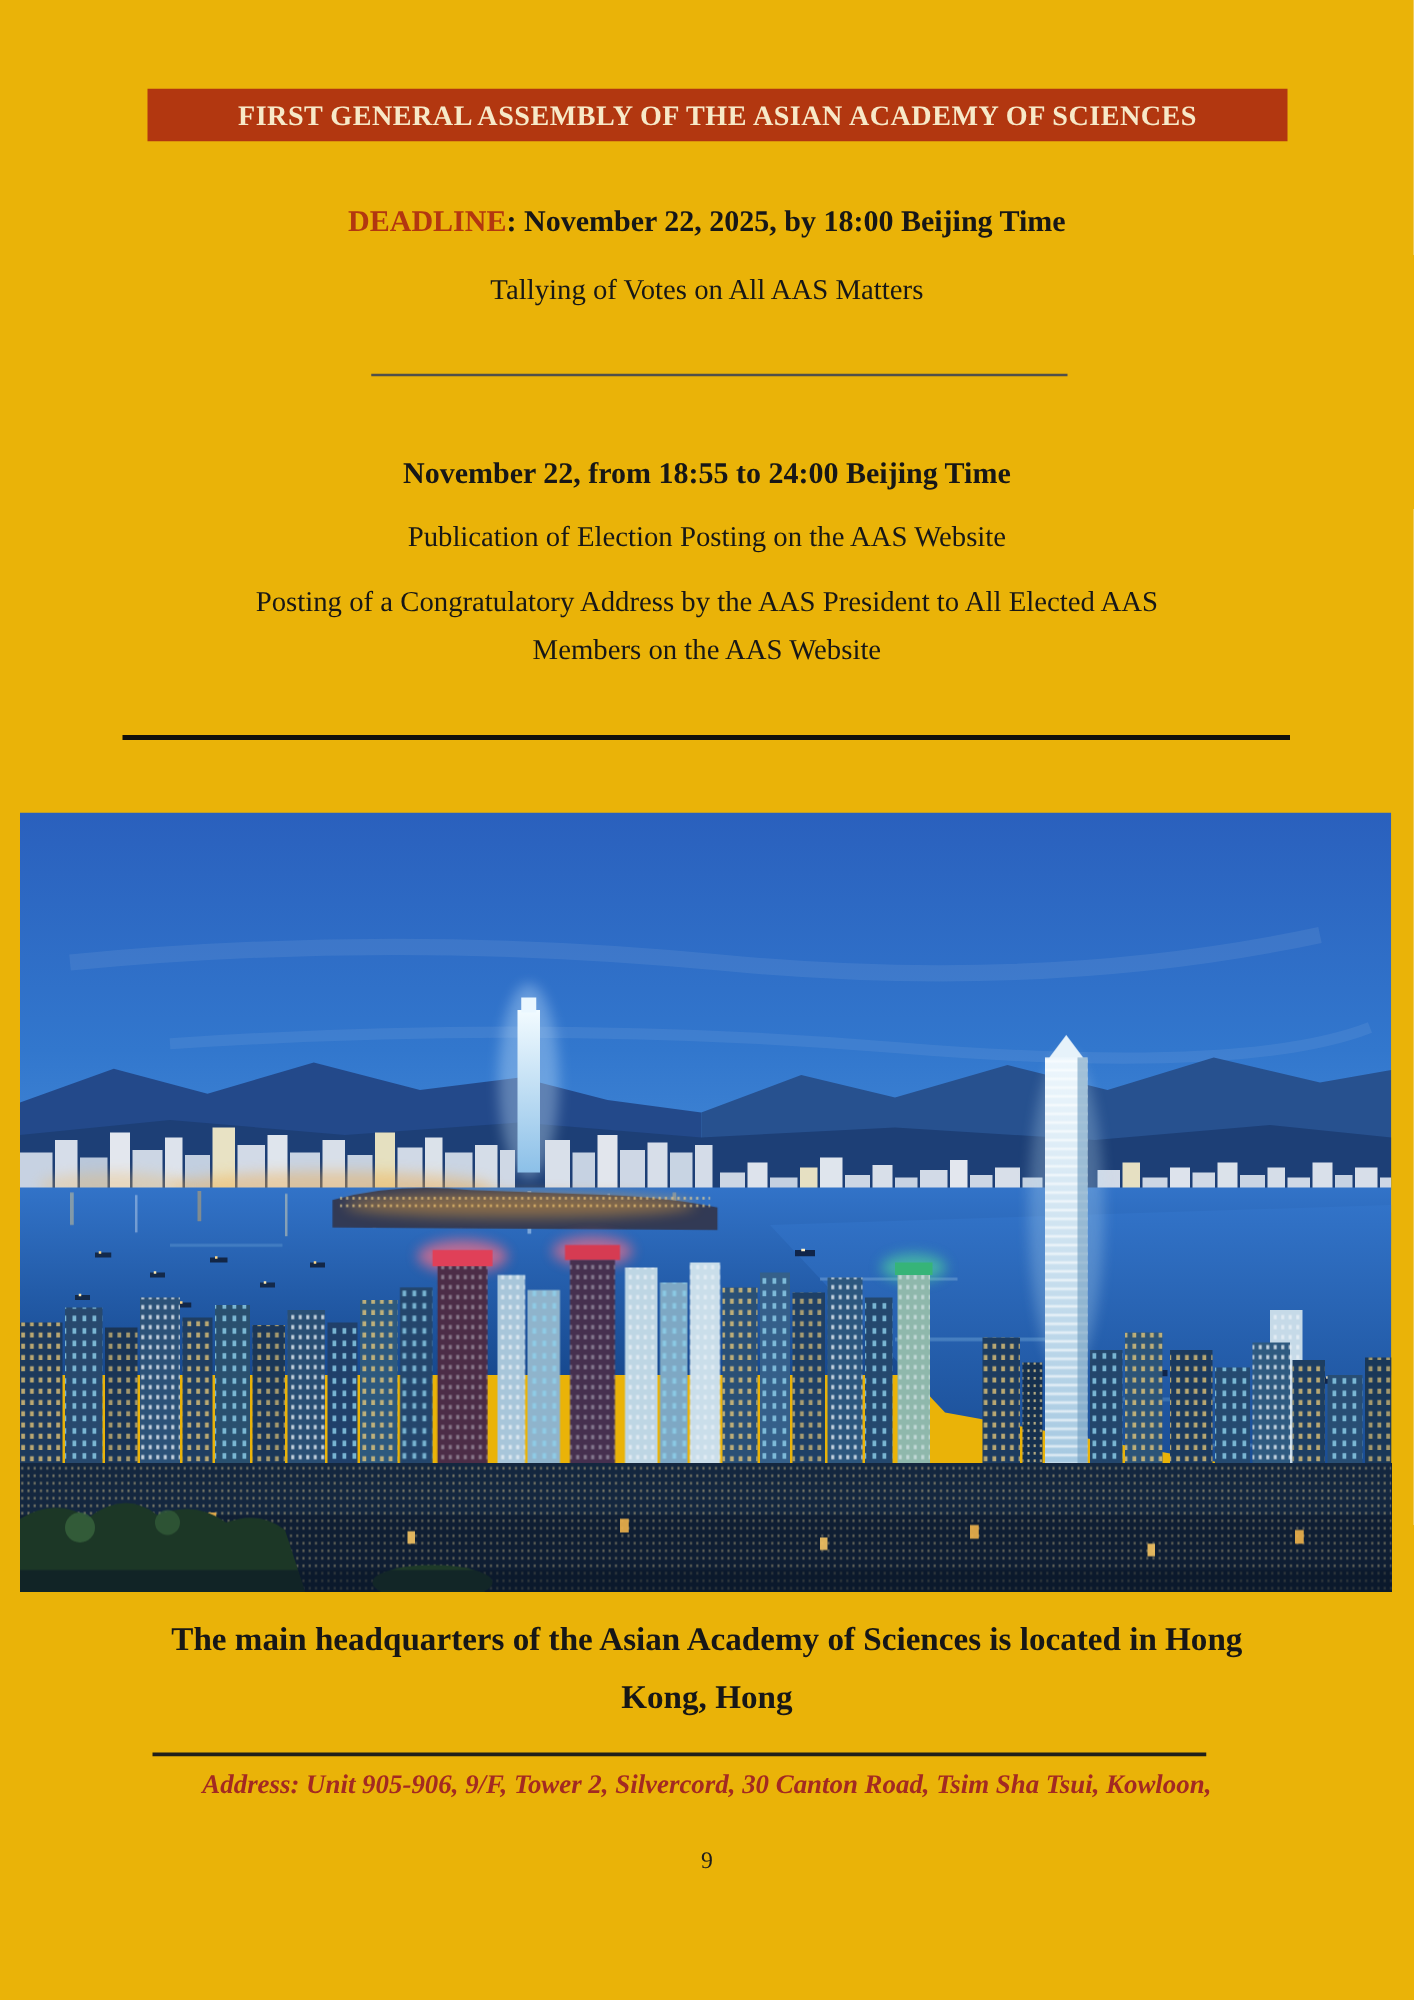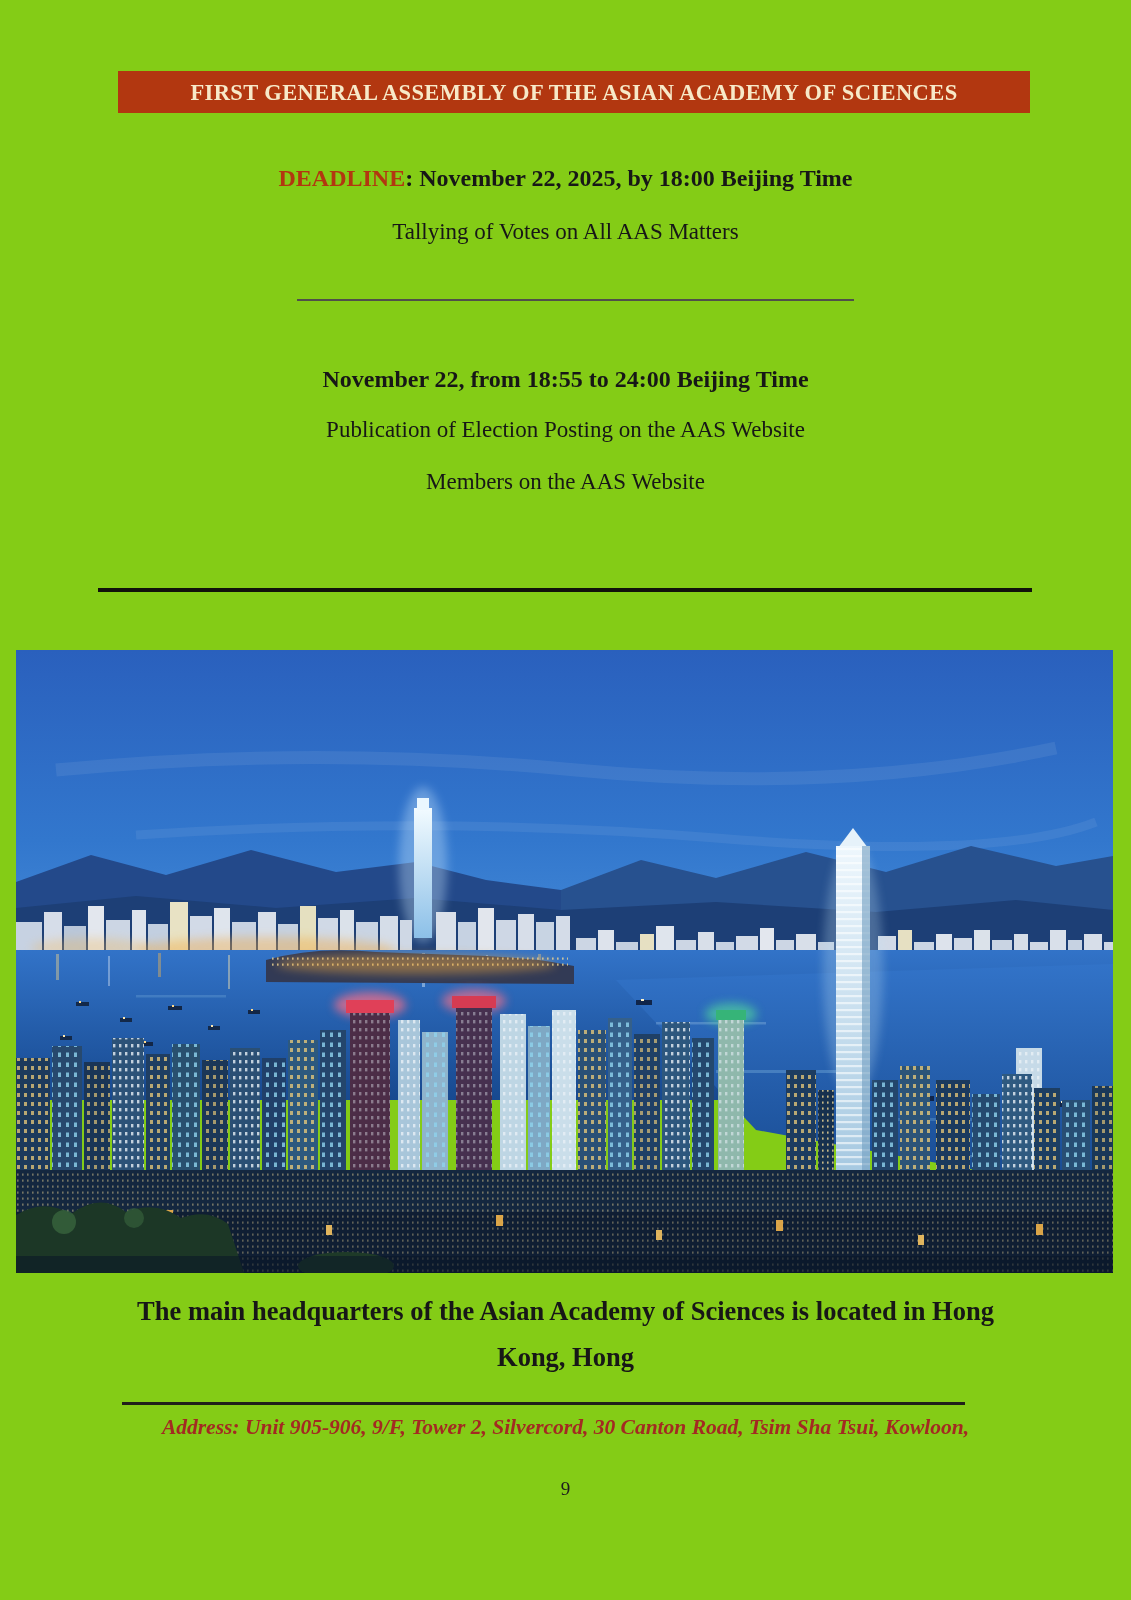--- a/index.html
+++ b/index.html
@@ -1,16 +1,16 @@
 <!DOCTYPE html>
 <html><head>
 <meta charset="utf-8">
 <style>
   html,body{margin:0;padding:0;background:#f9f0d6;}
-  .page{position:relative;width:1131px;height:1600px;background:#84cc16;
+  .page{position:relative;width:1131px;height:1600px;background:#eab308;
         font-family:"Liberation Serif","DejaVu Serif",serif;color:#171717;overflow:hidden;}
   .banner{position:absolute;top:71px;left:118px;width:912px;height:42px;background:#b23710;
           color:#f7e9c8;text-align:center;line-height:43px;font-weight:bold;font-size:22.5px;
           letter-spacing:.4px;}
   .center{position:absolute;left:0;width:100%;text-align:center;margin:0;}
   .deadline{top:165px;font-size:24px;font-weight:bold;font-family:Liberation Serif, serif;}
   .deadline .red{color:#b23710;}
   .tallying{top:219px;font-size:23px;}
   .div1{position:absolute;top:299px;left:297px;width:557px;height:2px;background:#50504a;}
   .heading2{top:366px;font-size:24px;font-weight:bold;}
@@ -38,20 +38,21 @@
 
   <p class="center tallying">Tallying of Votes on All AAS Matters</p>
 
   <div class="div1"></div>
 
   <p class="center heading2">November 22, from 18:55 to 24:00 Beijing Time</p>
 
   <p class="center item1">Publication of Election Posting on the AAS Website</p>
 
   <p class="center item2">
+    <span class="line">Posting of a Congratulatory Address by the AAS President to All Elected AAS</span>
     <span class="line">Members on the AAS Website</span>
   </p>
 
   <div class="div2"></div>
 
   <svg class="photo" viewBox="0 0 1097 623" xmlns="http://www.w3.org/2000/svg" role="img">
     <desc>Aerial dusk view of the Hong Kong skyline and Victoria Harbour with illuminated skyscrapers, mountains and boats</desc>
     <defs>
       <linearGradient id="g-sky" x1="0" y1="0" x2="0" y2="1">
         <stop offset="0" stop-color="#2a60bd"></stop>

